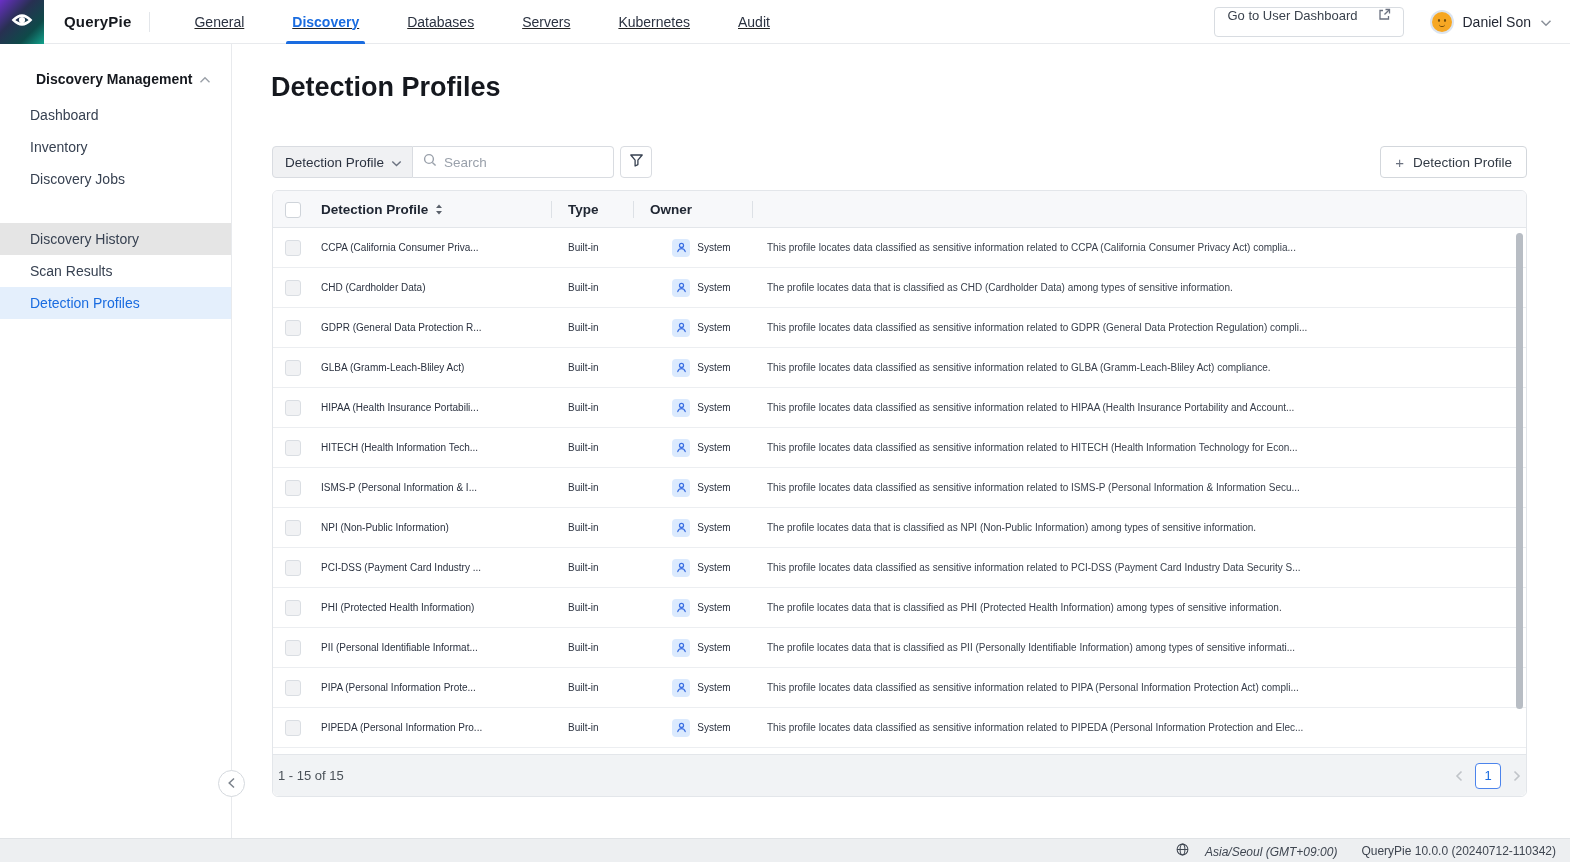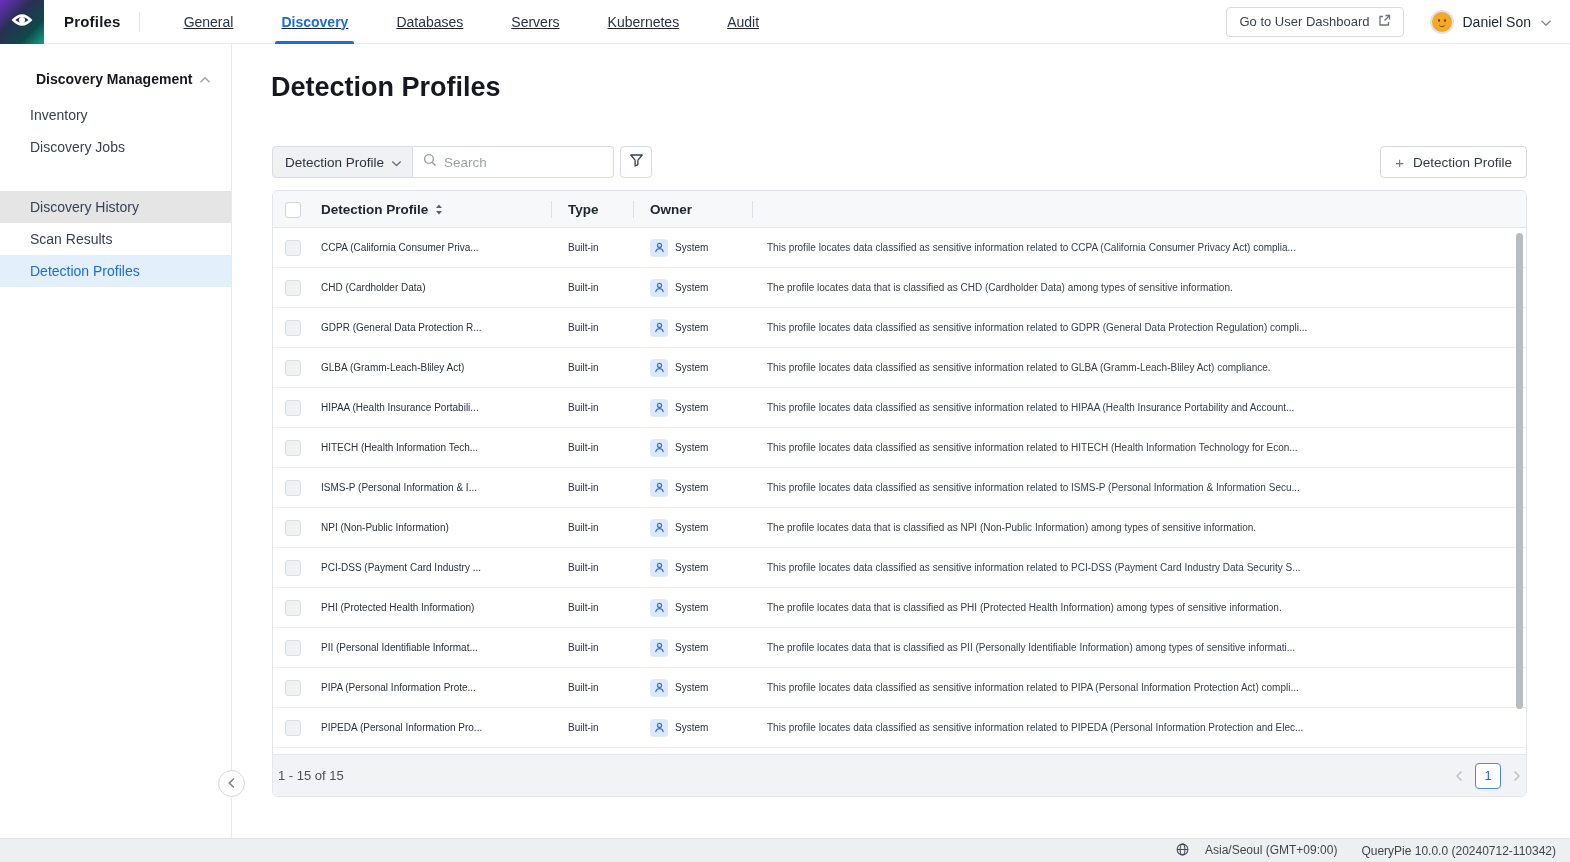--- a/index.html
+++ b/index.html
@@ -16,21 +16,21 @@
     display:flex; align-items:center; justify-content:center; }
   .brand { font-size:15px; font-weight:700; color:#15181e; margin-left:20px; letter-spacing:.2px;}
   .nav-divider { width:1px; height:20px; background:#e3e6ea; margin:0 16px 0 18px;}
   .tabs { display:flex; align-items:center; height:52px; margin-left:4px;text-decoration:underline; }
   .tab { position:relative; height:44px; line-height:44px; padding:0 2px; margin:0 22px;
     font-size:14px; color:#2b3240; cursor:pointer; text-decoration:none; white-space:nowrap;}
   .tab.active { color:#1a6ce0; font-weight:600;}
   .tab.active::after { content:""; position:absolute; left:-4px; right:-4px; bottom:0; height:3px;
     background:#1a6ce0; border-radius:2px 2px 0 0;}
   .topnav-right { margin-left:auto; display:flex; align-items:center; padding-right:18px;}
-  .dash-btn { height:30px; display:flex; align-items:center; gap:8px; padding:0 12px;
+  .dash-btn { height:30px; display:flex; gap:20px; padding:0 12px;
     border:1px solid #d8dce1; border-radius:4px; background:#fff; font-size:13px; color:#3a424d; cursor:pointer;}
   .user-chip { display:flex; align-items:center; gap:9px; margin-left:26px; cursor:pointer;}
   .avatar { width:24px; height:24px; border-radius:50%; background:#dbe4f0; position:relative; overflow:hidden;}
   .avatar .face { position:absolute; left:2px; top:2px; width:20px; height:20px; border-radius:50%; background:#f6a723;}
   .avatar .eye { position:absolute; width:2.5px; height:3.5px; border-radius:50%; background:#6b4708; top:9px;}
   .avatar .eye.l{left:8px;} .avatar .eye.r{left:14px;}
   .avatar .mouth { position:absolute; left:9px; top:14px; width:6px; height:3px;
     border-bottom:1.6px solid #6b4708; border-radius:0 0 6px 6px;}
   .user-name { font-size:14px; color:#1f2430;}
   
@@ -74,52 +74,52 @@
   .c-type, .c-owner { padding-left:16px;}
   .c-desc { padding-left:14px; padding-right:22px; overflow:hidden; white-space:nowrap; text-overflow:ellipsis;}
   .checkbox { width:16px; height:16px; border:1px solid #cfd4da; border-radius:3px; background:#fff; cursor:pointer;}
   .checkbox.body-check { background:#f1f2f4; border-color:#dadee3;}
   .sort-ic { margin-left:7px; display:inline-flex;}
   .tbody { position:absolute; top:37px; bottom:42px; left:0; right:0; overflow:hidden;}
   .trow { height:40px; border-bottom:1px solid #eceef1; font-size:10px; color:#2b3240; background:#fff; cursor:pointer;}
   .trow .c-name { overflow:hidden; white-space:nowrap; text-overflow:ellipsis; padding-right:8px;}
   .trow .c-desc { color:#3a414d;}
   .partial-row { height:8px; background:#fff;}
-  .owner-cell { display:flex; align-items:center; gap:7px;}
+  .owner-cell { display:flex; align-items:center; gap:7px;justify-content:center;}
   .owner-ic { width:18px; height:18px; border-radius:4px; background:#dbeafe; display:flex;
     align-items:center; justify-content:center; flex:0 0 18px;}
   .vscroll { position:absolute; right:3px; top:42px; width:7px; height:476px; background:#b8bdc4;
     border-radius:4px; cursor:pointer; z-index:3;}
   .tfoot { position:absolute; bottom:0; left:0; right:0; height:42px; background:#f1f3f5;
     border-top:1px solid #e3e6ea; display:flex; align-items:center; justify-content:space-between;
     padding:0 5px; border-radius:0 0 6px 6px;}
   .range-text { font-size:13px; color:#4a5158;}
   .pager { display:flex; align-items:center; gap:12px;}
   .page-chev { display:flex; align-items:center; cursor:pointer;}
   .page-box { width:26px; height:26px; border:1px solid #4c84ec; border-radius:4px; background:#fff;
     color:#1a6ce0; font-size:13px; display:flex; align-items:center; justify-content:center; cursor:pointer;}
   
   .statusbar { position:absolute; bottom:0; left:0; right:0; height:24px; background:#edeff1;
     border-top:1px solid #e0e3e6; display:flex; align-items:center; justify-content:flex-end;
     gap:24px; padding-right:14px; font-size:12px; color:#3f4651; z-index:30;}
-  .tz { display:flex; align-items:flex-start; gap:16px;}
+  .tz { display:flex; align-items:flex-end; gap:16px;font-style:italic;}
 </style>
 </head>
 <body>
 
 <header class="topnav">
   <div class="logo-block">
     <span>
       <svg width="26" height="26" viewBox="0 0 26 26">
         <path d="M4.5 13 Q13 4.5 21.5 13 Q13 21.5 4.5 13 Z" stroke="#fff" stroke-width="2.6" fill="none"></path>
         <circle cx="13" cy="13" r="3.1" fill="#fff"></circle>
       </svg>
     </span>
   </div>
-  <div class="brand">Profiles</div>
+  <div class="brand">QueryPie</div>
   <div class="nav-divider"></div>
   <nav class="tabs">
     <a class="tab">General</a>
     <a class="tab active">Discovery</a>
     <a class="tab">Databases</a>
     <a class="tab">Servers</a>
     <a class="tab">Kubernetes</a>
     <a class="tab">Audit</a>
   </nav>
   <div class="topnav-right">
@@ -152,20 +152,21 @@
 
 <aside class="sidebar">
   <div class="side-section-header">
     <span>Discovery Management</span>
     <span>
       <svg width="12" height="8" viewBox="0 0 12 8" fill="none" stroke="#9aa0a8" stroke-width="1.4">
         <path d="M1.5 6.2 L6 1.8 L10.5 6.2"></path>
       </svg>
     </span>
   </div>
+  <div class="side-item">Dashboard</div>
   <div class="side-item">Inventory</div>
   <div class="side-item">Discovery Jobs</div>
   <div class="side-item hover">Discovery History</div>
   <div class="side-item">Scan Results</div>
   <div class="side-item active">Detection Profiles</div>
 </aside>
 
 <div class="collapse-btn">
   <span>
     <svg width="9" height="12" viewBox="0 0 9 12" fill="none" stroke="#7b828b" stroke-width="1.5">

